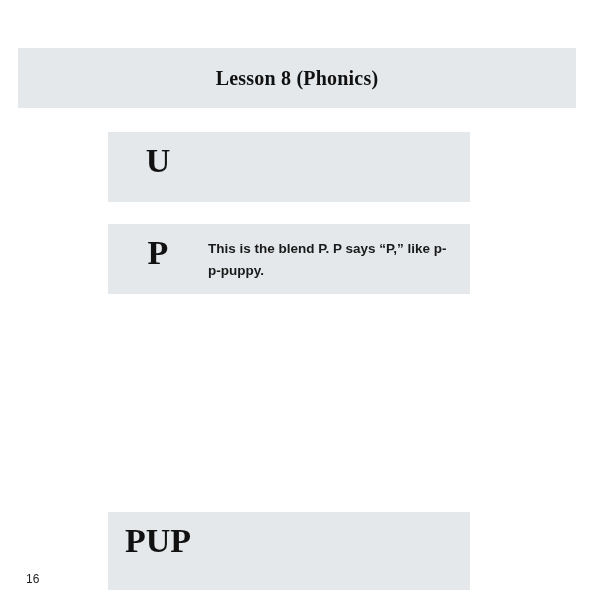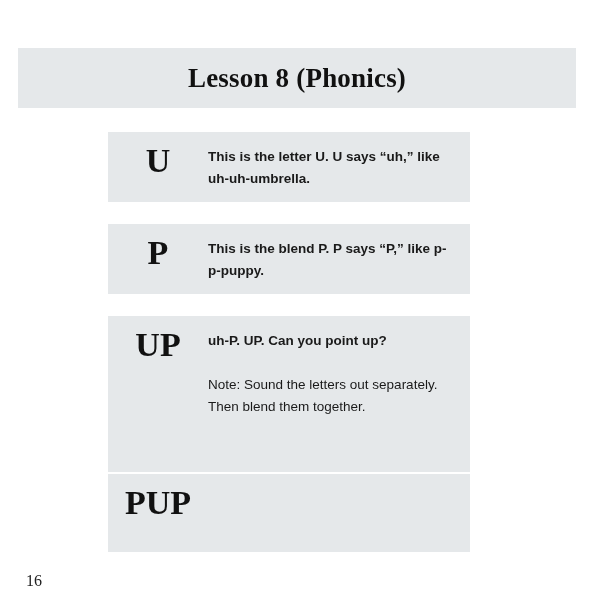--- a/index.html
+++ b/index.html
@@ -31,40 +31,40 @@
     width: 558px;
     height: 60px;
     background: #e5e8ea;
     display: flex;
     align-items: center;
     justify-content: center;
   }
 
   .title-text {
     font-family: "Liberation Serif", serif;
-    font-size: 27px;
+    font-size: 20px;
     font-weight: 700;
     color: #111111;
     letter-spacing: 0.2px;
     text-align: center;
   }
 
   .lesson-row {
     position: absolute;
     left: 108px;
     width: 362px;
     background: #e5e8ea;
     display: flex;
     align-items: flex-start;
   }
 
   .row-1 { top: 132px; height: 70px; }
   .row-2 { top: 224px; height: 70px; }
   .row-3 { top: 316px; height: 156px; }
-  .row-4 { top: 474px; height: 78px; }
+  .row-4 { top: 512px; height: 78px; }
 
   .letter-cell {
     width: 100px;
     flex: 0 0 100px;
     display: flex;
     align-items: flex-start;
     justify-content: center;
     padding-top: 10px;
     box-sizing: border-box;
   }
@@ -96,61 +96,49 @@
     font-weight: 400;
     line-height: 1.62;
     color: #1a1a1a;
     margin: 22px 0 0 0;
   }
 
   .page-number {
     position: absolute;
     left: 26px;
     top: 572px;
-    font-size: 16px;
-    font-family: Liberation Serif, serif;
+    font-size: 12px;
+    font-family: Liberation Sans, sans-serif;
     color: #222222;
   }
 </style>
 </head>
 <body>
 
 <div class="page">
 
   <div class="title-band">
     <div class="title-text">Lesson 8 (Phonics)</div>
   </div>
 
   <div class="lesson-row row-1">
     <div class="letter-cell">
       <span class="letter-glyph">U</span>
     </div>
-    <div class="text-cell">
-      <p class="desc">This is the letter U. U says “uh,” like uh-uh-umbrella.</p>
-    </div>
   </div>
 
   <div class="lesson-row row-2">
     <div class="letter-cell">
       <span class="letter-glyph">P</span>
     </div>
     <div class="text-cell">
       <p class="desc">This is the blend P. P says “P,” like p-p-puppy.</p>
     </div>
   </div>
 
-  <div class="lesson-row row-3">
-    <div class="letter-cell">
-      <span class="letter-glyph">UP</span>
-    </div>
-    <div class="text-cell">
-      <p class="desc">uh-P. UP. Can you point up?</p>
-      <p class="note">Note: Sound the letters out separately. Then blend them together.</p>
-    </div>
-  </div>
 
   <div class="lesson-row row-4">
     <div class="letter-cell">
       <span class="letter-glyph">PUP</span>
     </div>
   </div>
 
   <div class="page-number">16</div>
 
 </div>

